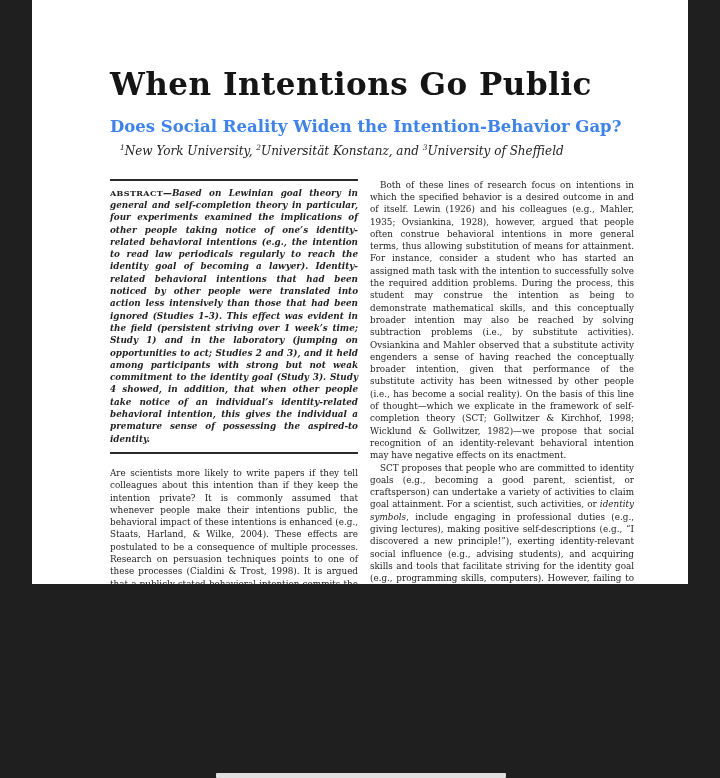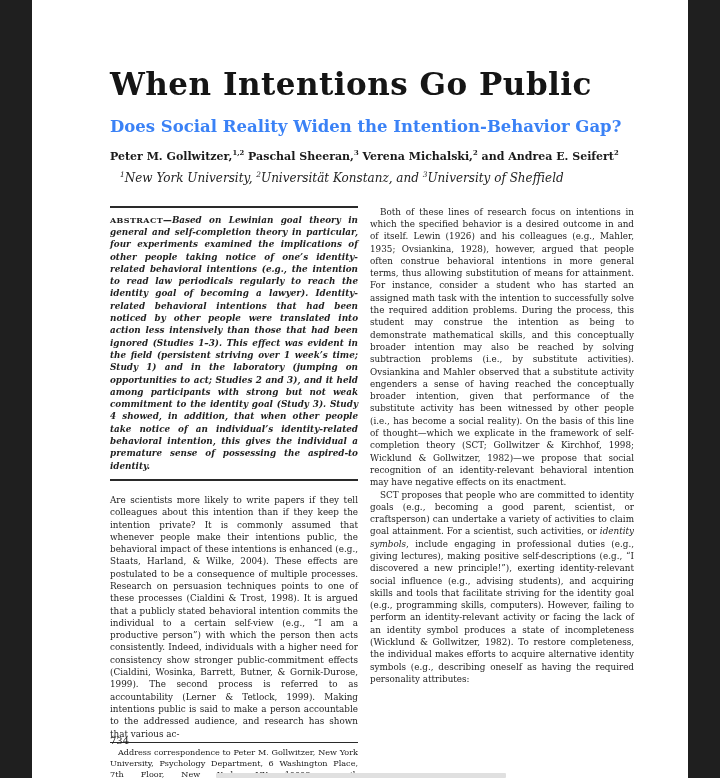--- a/index.html
+++ b/index.html
@@ -5,21 +5,21 @@
   html,body{margin:0;padding:0;}
   body{
     width:720px;height:778px;position:relative;overflow:hidden;
     background:#1f1f1f;
     font-family:"DejaVu Serif", serif;
   }
   .side-bar{position:absolute;top:0;height:778px;background:#1f1f1f;}
   .side-bar.left{left:0;width:32px;}
   .side-bar.right{left:688px;width:32px;}
   .page{
-    position:absolute;left:32px;top:0;width:656px;height:778px;
+    position:absolute;left:32px;top:0;width:656px;height:584px;
     background:#ffffff;color:#1c1c1c;overflow:hidden;
   }
   .content{margin:0 54px 0 78px;width:524px;}
   .title{
     margin:68px 0 0 0;font-size:31px;font-weight:bold;line-height:1.05;
     white-space:nowrap;letter-spacing:0.5px;color:#151515;
   }
   .subtitle{
     margin:17px 0 0 0;font-size:16.5px;font-weight:bold;line-height:1.1;
     white-space:nowrap;color:#3b82f6;
@@ -62,21 +62,20 @@
 <div class="side-bar left"></div>
 <div class="side-bar right"></div>
 
 <div class="page">
   <div class="content">
 
     <h1 class="title">When Intentions Go Public</h1>
 
     <h2 class="subtitle">Does Social Reality Widen the Intention-Behavior Gap?</h2>
 
-    <div class="authors"><span>Peter M. Gollwitzer,</span><sup>1,2</sup><span> Paschal Sheeran,</span><sup>3</sup><span> Verena Michalski,</span><sup>2</sup><span> and Andrea E. Seifert</span><sup>2</sup></div>
 
     <div class="affiliations"><sup>1</sup><span>New York University, </span><sup>2</sup><span>Universität Konstanz, and </span><sup>3</sup><span>University of Sheffield</span></div>
 
     <div class="columns">
 
       <div class="col-left">
         <hr class="rule">
         <p class="abstract-para"><span class="run-label">ABSTRACT</span><span>—Based on Lewinian goal theory in general and self-completion theory in particular, four experiments examined the implications of other people taking notice of one’s identity-related behavioral intentions (e.g., the intention to read law periodicals regularly to reach the identity goal of becoming a lawyer). Identity-related behavioral intentions that had been noticed by other people were translated into action less intensively than those that had been ignored (Studies 1–3). This effect was evident in the field (persistent striving over 1 week’s time; Study 1) and in the laboratory (jumping on opportunities to act; Studies 2 and 3), and it held among participants with strong but not weak commitment to the identity goal (Study 3). Study 4 showed, in addition, that when other people take notice of an individual’s identity-related behavioral intention, this gives the individual a premature sense of possessing the aspired-to identity.</span></p>
         <hr class="rule mid-rule">
         <p class="body-para first-body"><span>Are scientists more likely to write papers if they tell colleagues about this intention than if they keep the intention private? It is commonly assumed that whenever people make their intentions public, the behavioral impact of these intentions is enhanced (e.g., Staats, Harland, &amp; Wilke, 2004). These effects are postulated to be a consequence of multiple processes. Research on persuasion techniques points to one of these processes (Cialdini &amp; Trost, 1998). It is argued that a publicly stated behavioral intention commits the individual to a certain self-view (e.g., “I am a productive person”) with which the person then acts consistently. Indeed, individuals with a higher need for consistency show stronger public-commitment effects (Cialdini, Wosinka, Barrett, Butner, &amp; Gornik-Durose, 1999). The second process is referred to as accountability (Lerner &amp; Tetlock, 1999). Making intentions public is said to make a person accountable to the addressed audience, and research has shown that various ac-</span></p>

